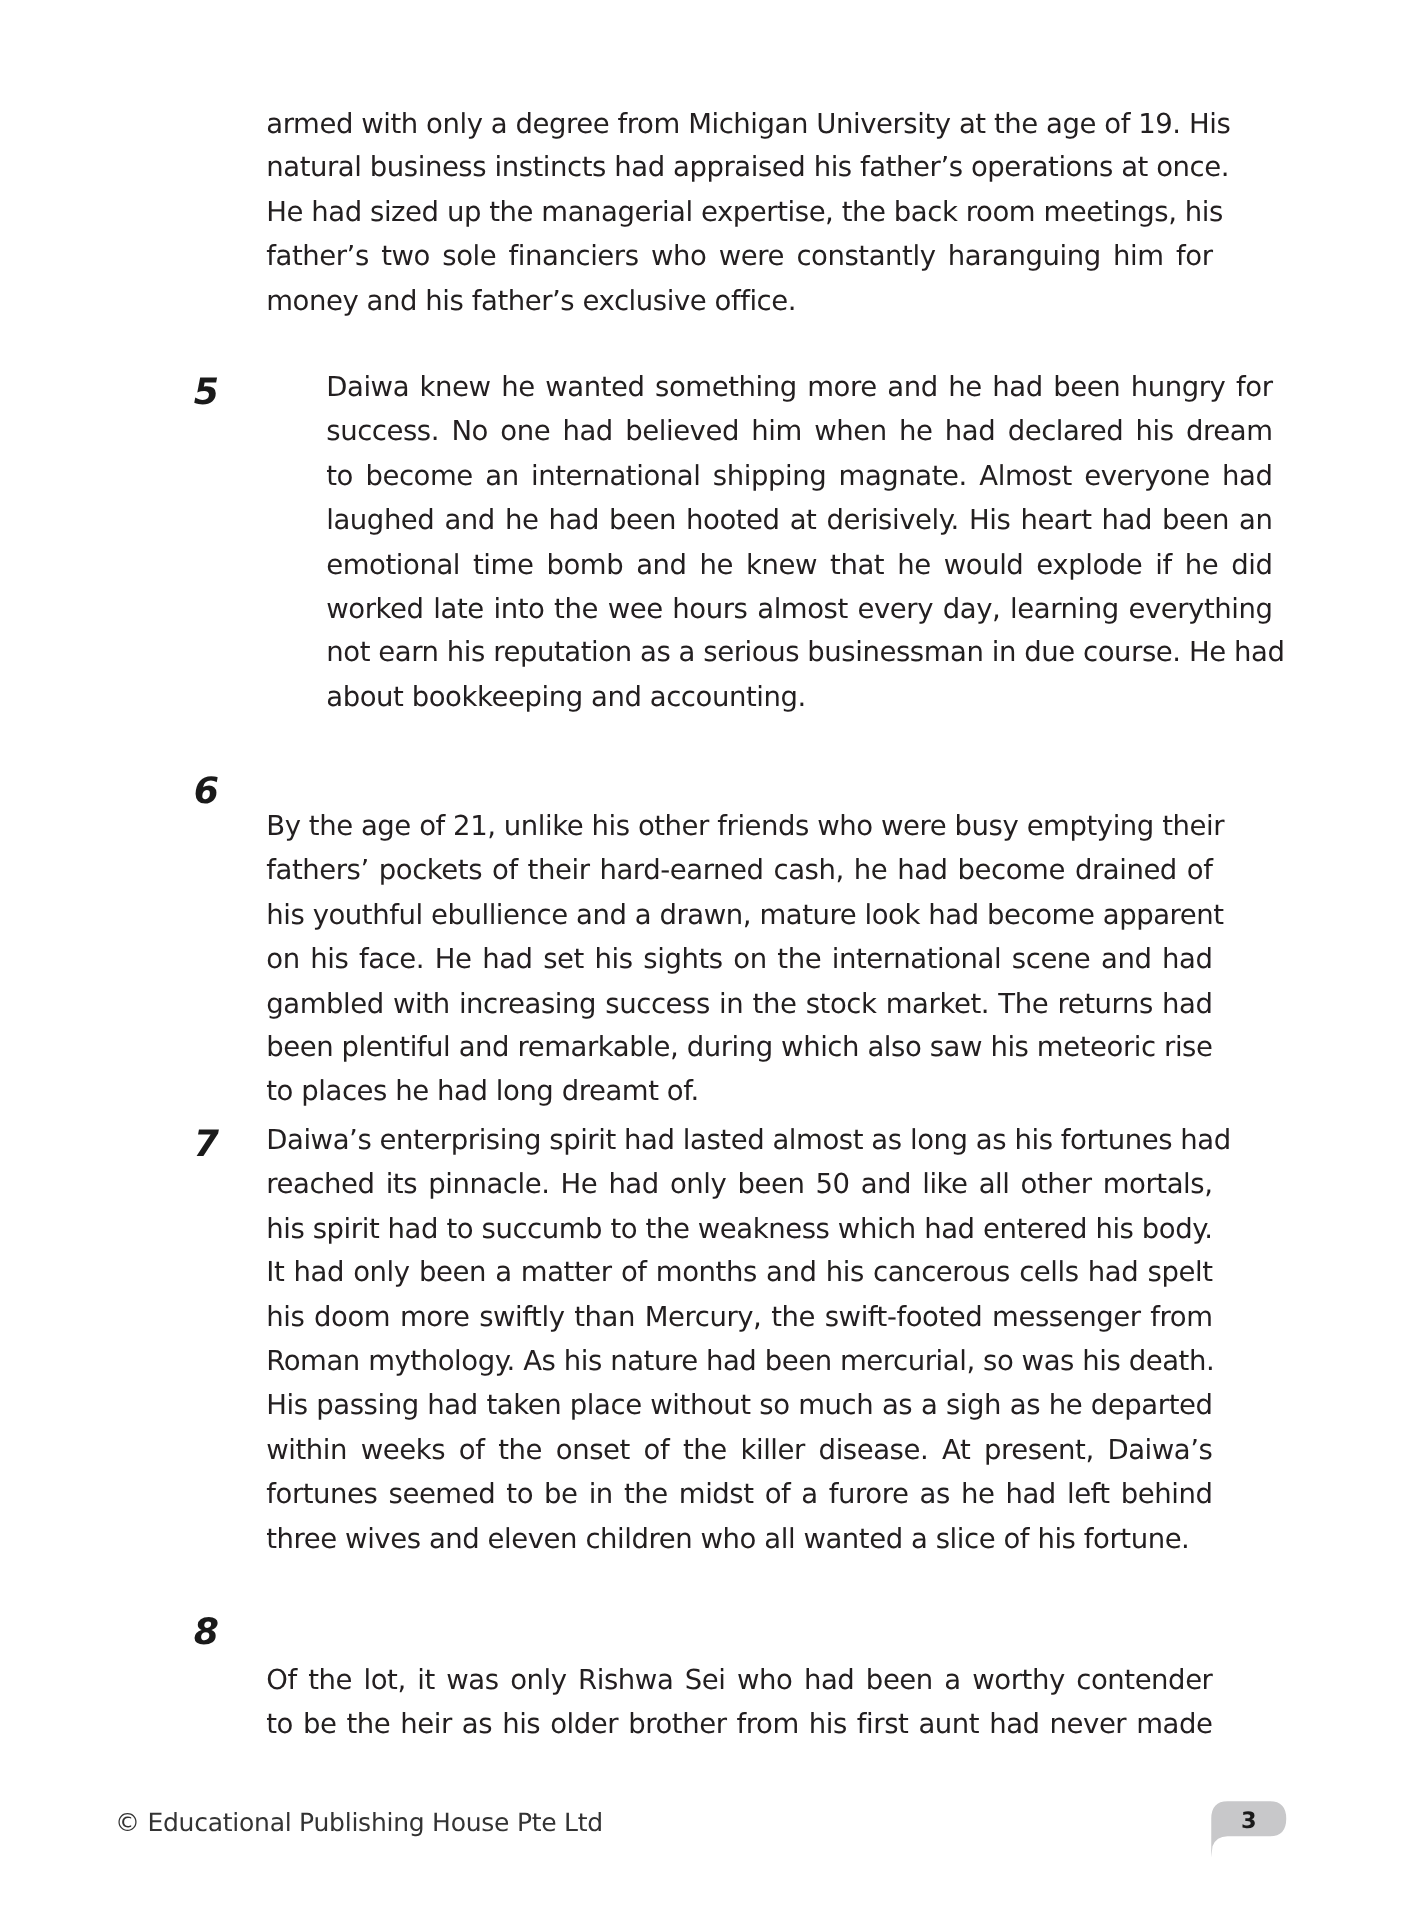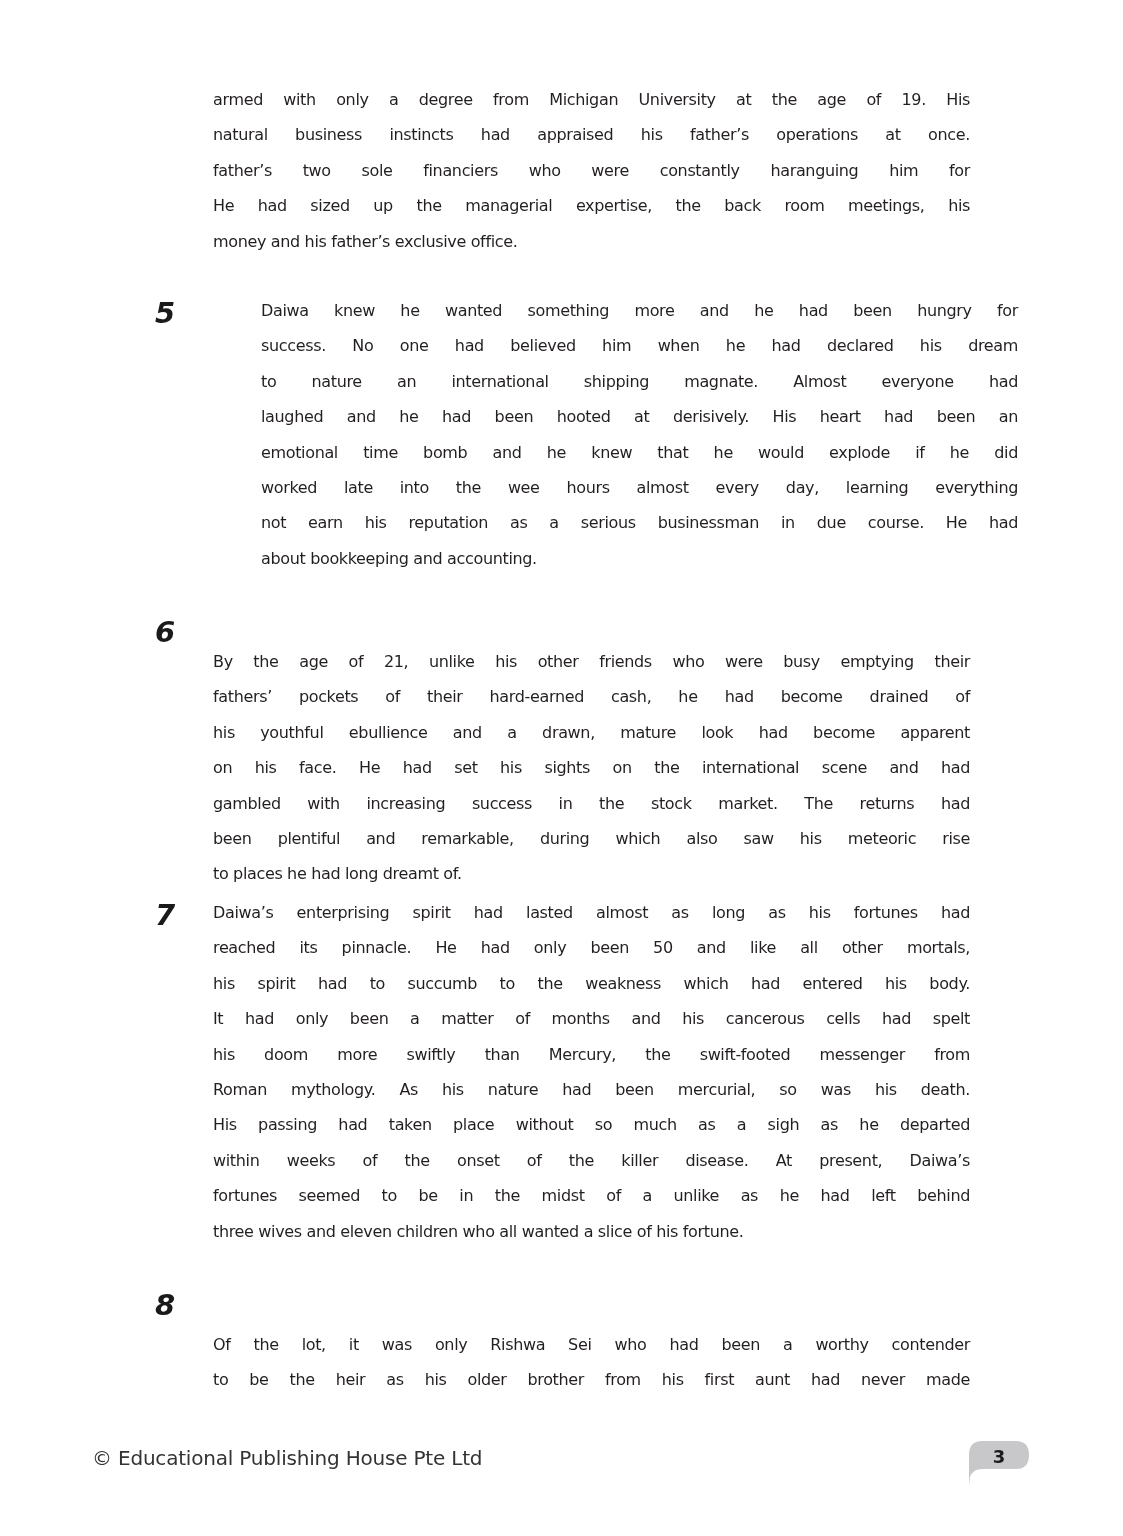--- a/index.html
+++ b/index.html
@@ -22,21 +22,21 @@
       height: 1536px;
     }
     .text-block {
       position: absolute;
       left: 213px;
       width: 757px;
     }
     .line {
       height: 35.4px;
       line-height: 35.4px;
-      font-size: 16px;
+      font-size: 22px;
       letter-spacing: -0.35px;
       white-space: nowrap;
       text-align: justify;
       text-align-last: justify;
       display: block;
     }
     .line.last {
       text-align-last: left;
     }
     .para-num {
@@ -83,30 +83,30 @@
     }
   </style>
 </head>
 <body>
 
 <div class="page">
 
   <div class="text-block" style="top:82px;">
     <span class="line">armed with only a degree from Michigan University at the age of 19. His</span>
     <span class="line">natural business instincts had appraised his father’s operations at once.</span>
+    <span class="line">He had sized up the managerial expertise, the back room meetings, his</span>
     <span class="line">father’s two sole financiers who were constantly haranguing him for</span>
-    <span class="line">He had sized up the managerial expertise, the back room meetings, his</span>
     <span class="line last">money and his father’s exclusive office.</span>
   </div>
 
   <div class="para-num" style="top:296px;">5</div>
   <div class="text-block" style="top:293px;margin-left:48px;">
     <span class="line">Daiwa knew he wanted something more and he had been hungry for</span>
     <span class="line">success. No one had believed him when he had declared his dream</span>
-    <span class="line">to nature an international shipping magnate. Almost everyone had</span>
+    <span class="line">to become an international shipping magnate. Almost everyone had</span>
     <span class="line">laughed and he had been hooted at derisively. His heart had been an</span>
     <span class="line">emotional time bomb and he knew that he would explode if he did</span>
     <span class="line">worked late into the wee hours almost every day, learning everything</span>
     <span class="line">not earn his reputation as a serious businessman in due course. He had</span>
     <span class="line last">about bookkeeping and accounting.</span>
   </div>
 
   <div class="para-num" style="top:615px;">6</div>
   <div class="text-block" style="top:612px;margin-top:32px;">
     <span class="line">By the age of 21, unlike his other friends who were busy emptying their</span>
@@ -121,21 +121,21 @@
   <div class="para-num" style="top:898px;">7</div>
   <div class="text-block" style="top:895px;">
     <span class="line">Daiwa’s enterprising spirit had lasted almost as long as his fortunes had</span>
     <span class="line">reached its pinnacle. He had only been 50 and like all other mortals,</span>
     <span class="line">his spirit had to succumb to the weakness which had entered his body.</span>
     <span class="line">It had only been a matter of months and his cancerous cells had spelt</span>
     <span class="line">his doom more swiftly than Mercury, the swift-footed messenger from</span>
     <span class="line">Roman mythology. As his nature had been mercurial, so was his death.</span>
     <span class="line">His passing had taken place without so much as a sigh as he departed</span>
     <span class="line">within weeks of the onset of the killer disease. At present, Daiwa’s</span>
-    <span class="line">fortunes seemed to be in the midst of a unlike as he had left behind</span>
+    <span class="line">fortunes seemed to be in the midst of a furore as he had left behind</span>
     <span class="line last">three wives and eleven children who all wanted a slice of his fortune.</span>
   </div>
 
   <div class="para-num" style="top:1288px;">8</div>
   <div class="text-block" style="top:1327px;">
     <span class="line">Of the lot, it was only Rishwa Sei who had been a worthy contender</span>
     <span class="line">to be the heir as his older brother from his first aunt had never made</span>
   </div>
 
   <div class="footer-copy">© Educational Publishing House Pte Ltd</div>

